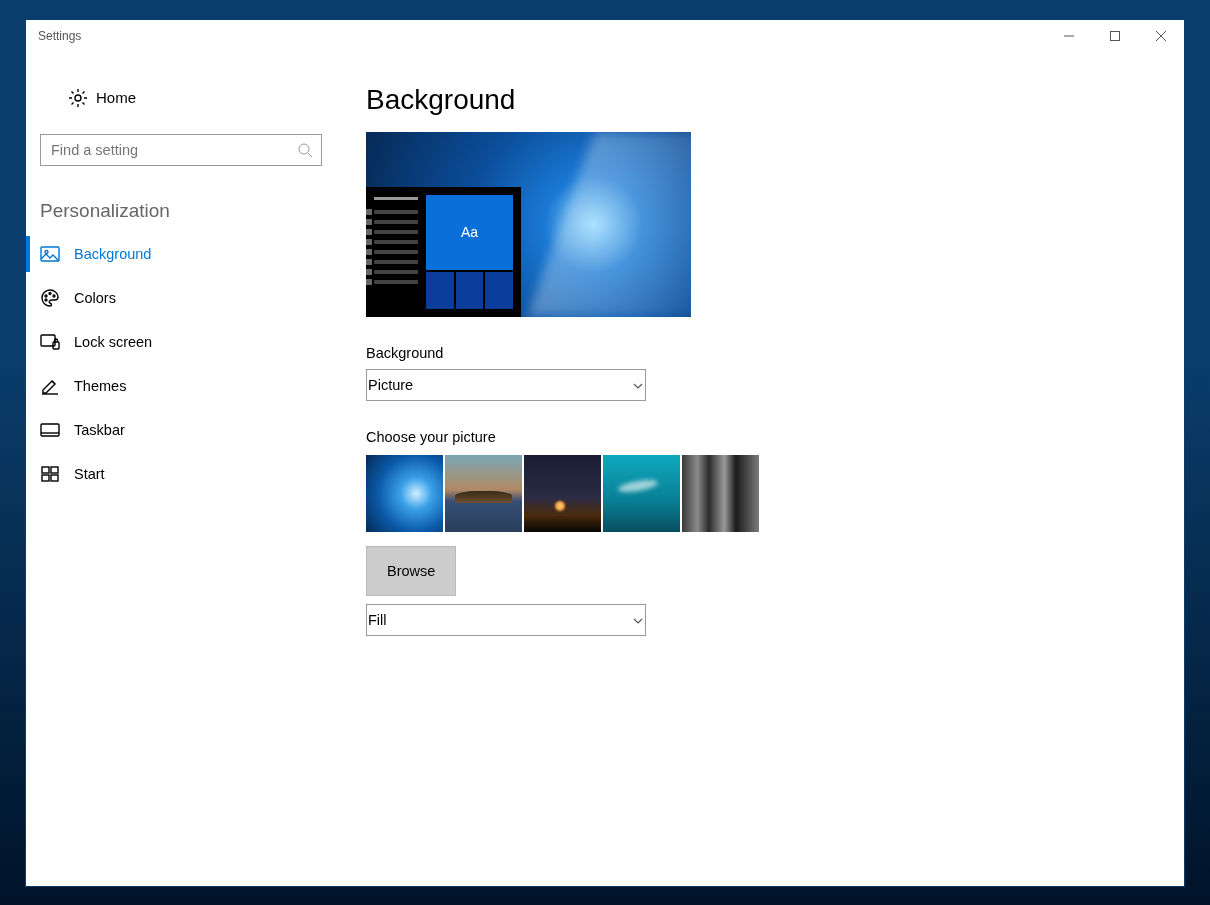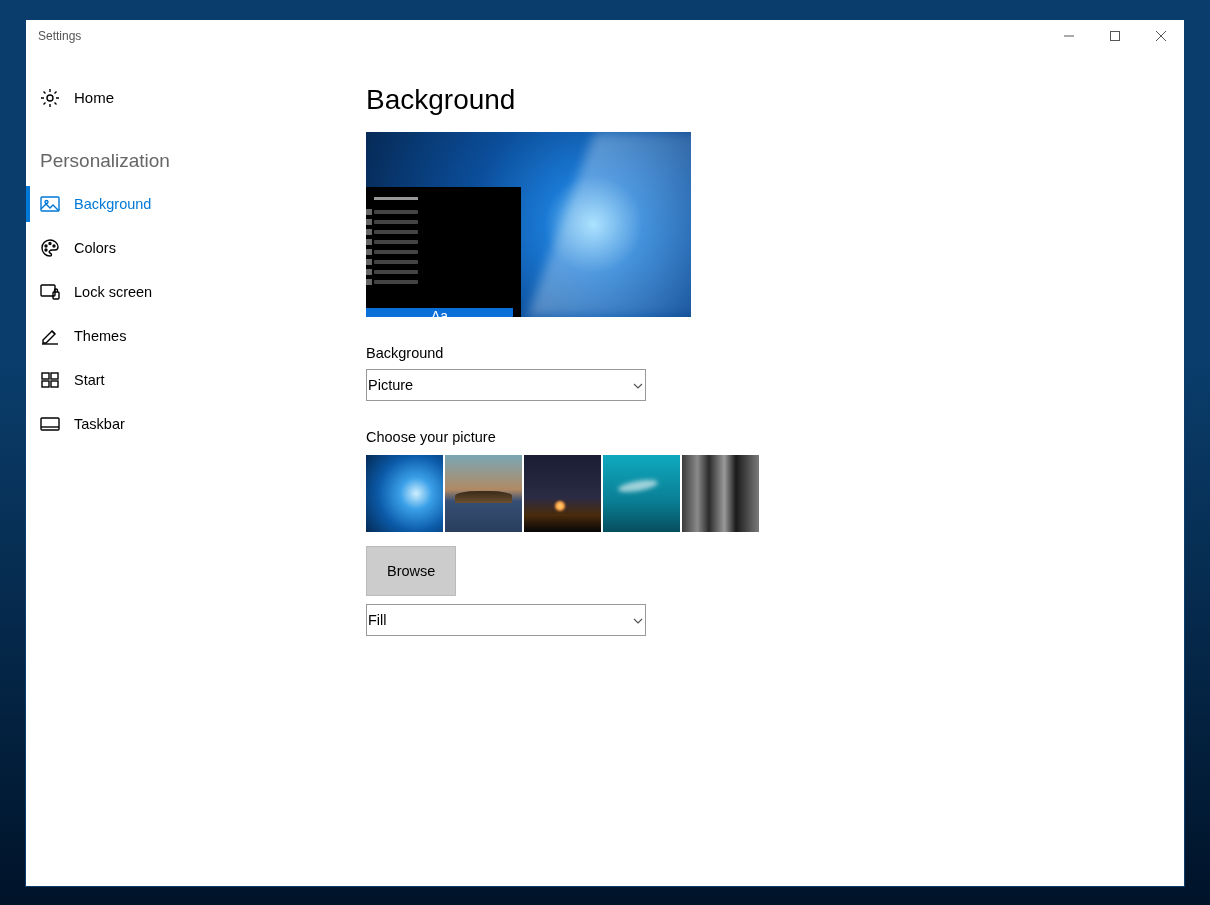--- a/index.html
+++ b/index.html
@@ -48,22 +48,23 @@
   }
   
   .sidebar {
     width: 310px;
     padding-top: 28px;
     flex-shrink: 0;
   }
   .home-row {
     display:flex; align-items:center;
     padding: 8px 14px;
-    gap: 14px;
+    gap: 8px;
     font-size: 15px;
+    margin-left: 28px;
   }
   .home-row .icon { width:20px; height:20px; display:flex; align-items:center; justify-content:center; }
   .searchbox {
     margin: 18px 14px 0 14px;
     height: 32px;
     border: 1px solid #999;
     display:flex;
     align-items:center;
     padding: 0 8px;
     color:#666;
@@ -124,21 +125,20 @@
     transform: skewX(-20deg);
     filter: blur(6px);
     opacity:.5;
   }
   .preview-start {
     position:absolute;
     left:0; bottom:0;
     width:155px; height:130px;
     background:#000;
     display:flex;
-    flex-direction:column;
   }
   .preview-start .list { width:60px; padding:10px 8px; }
   .preview-start .list .li { height:4px; background:#444; margin:6px 0; border-radius:1px; position:relative; }
   .preview-start .list .li::before { content:""; position:absolute; left:-8px; top:-1px; width:6px; height:6px; background:#666; }
   .preview-start .list .topbar { height:3px; background:#999; margin-bottom:10px; }
   .preview-start .tiles { flex:1; display:grid; grid-template-columns: repeat(3, 1fr); grid-template-rows: repeat(3, 1fr); gap:2px; padding:8px 8px 8px 0; }
   .preview-start .tiles .t { background:#0a3d9b; }
   .preview-start .tiles .big { grid-column: span 3; grid-row: span 2; background:#0a6fd8; display:flex; align-items:center; justify-content:center; color:#fff; font-size:14px; }
 
   .section-label { margin-top: 28px; font-size:14.5px; }
@@ -214,20 +214,31 @@
           <svg viewBox="0 0 20 20" width="20" height="20">
               <g stroke="#000" stroke-width="1.4" fill="none">
                 <circle cx="10" cy="10" r="3"></circle>
                 <path d="M10 1v3M10 16v3M1 10h3M16 10h3M3.5 3.5l2 2M14.5 14.5l2 2M16.5 3.5l-2 2M5.5 14.5l-2 2"></path>
               </g>
             </svg>
         </span>
         <span>Home</span>
       </div>
 
+      <div class="searchbox">
+        <input type="text" placeholder="Find a setting" style="">
+        <span class="sicon">
+          <svg viewBox="0 0 16 16" width="16" height="16">
+              <g stroke="#555" stroke-width="1" fill="none">
+                <circle cx="7" cy="7" r="5"></circle>
+                <line x1="11" y1="11" x2="15" y2="15"></line>
+              </g>
+            </svg>
+        </span>
+      </div>
 
       <div class="category-label">Personalization</div>
 
       <div class="nav-item active">
         <span class="icon">
           <svg viewBox="0 0 20 20" width="20" height="20">
               <g stroke="currentColor" stroke-width="1.4" fill="none">
                 <rect x="1" y="3" width="18" height="14" rx="1"></rect>
                 <circle cx="6.5" cy="8" r="1.5"></circle>
                 <path d="M1 15l5-5 4 4 3-3 6 6"></path>
@@ -275,40 +286,40 @@
               </g>
             </svg>
         </span>
         <span>Themes</span>
       </div>
 
       <div class="nav-item">
         <span class="icon">
           <svg viewBox="0 0 20 20" width="20" height="20">
               <g stroke="currentColor" stroke-width="1.4" fill="none">
+                <rect x="1" y="4" width="18" height="12" rx="1"></rect>
+                <line x1="1" y1="13" x2="19" y2="13"></line>
+              </g>
+            </svg>
+        </span>
+        <span>Taskbar</span>
+      </div>
+
+      <div class="nav-item">
+        <span class="icon">
+          <svg viewBox="0 0 20 20" width="20" height="20">
+              <g stroke="currentColor" stroke-width="1.4" fill="none">
                 <rect x="2" y="3" width="7" height="6"></rect>
                 <rect x="11" y="3" width="7" height="6"></rect>
                 <rect x="2" y="11" width="7" height="6"></rect>
                 <rect x="11" y="11" width="7" height="6"></rect>
               </g>
             </svg>
         </span>
         <span>Start</span>
-      </div>
-
-      <div class="nav-item">
-        <span class="icon">
-          <svg viewBox="0 0 20 20" width="20" height="20">
-              <g stroke="currentColor" stroke-width="1.4" fill="none">
-                <rect x="1" y="4" width="18" height="12" rx="1"></rect>
-                <line x1="1" y1="13" x2="19" y2="13"></line>
-              </g>
-            </svg>
-        </span>
-        <span>Taskbar</span>
       </div>
     </div>
 
     <div class="main">
       <div class="main-col">
         <h1 class="page-title">Background</h1>
 
         <div class="preview">
           <div class="ray"></div>
           <div class="preview-start">

